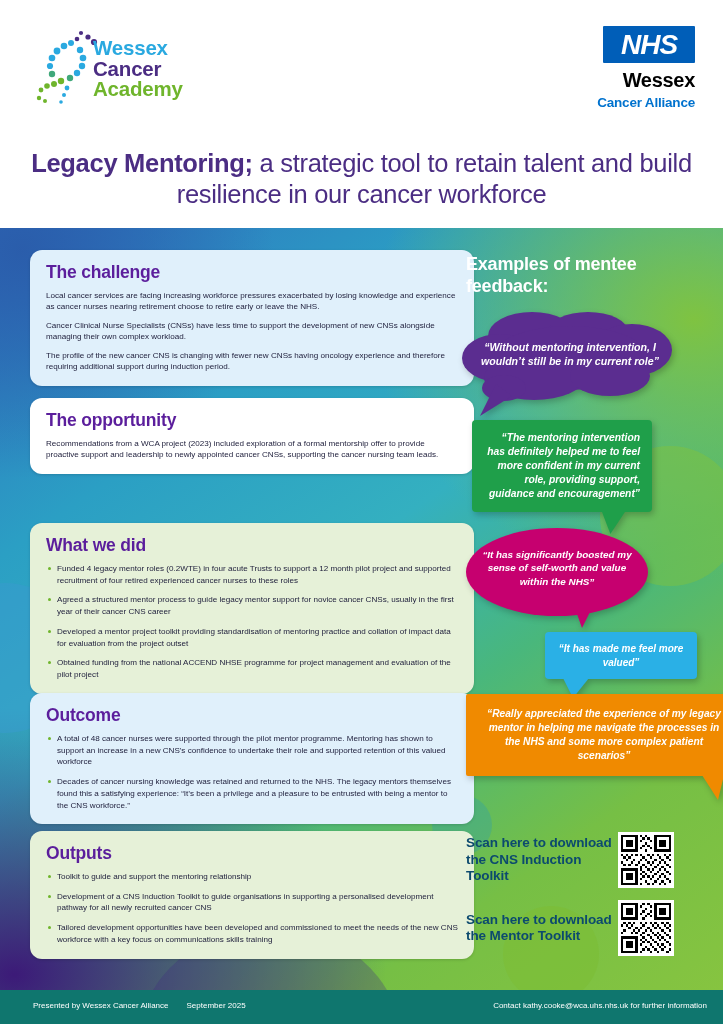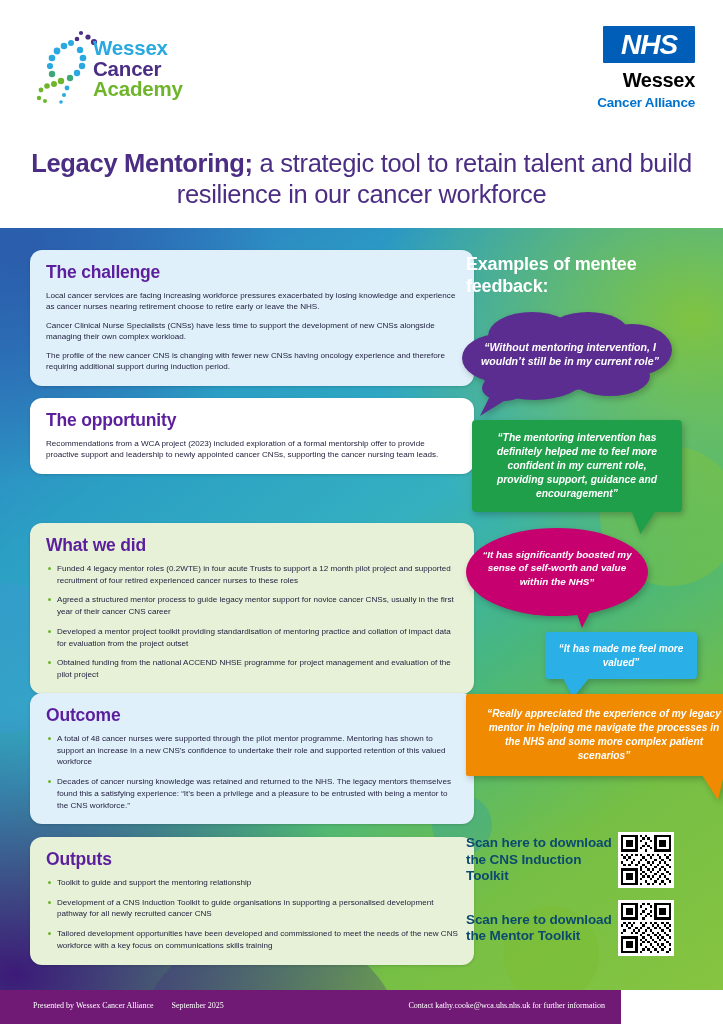--- a/index.html
+++ b/index.html
@@ -57,36 +57,36 @@
   .card li:last-child{margin-bottom:0;}
   .card li:before{content:"";position:absolute;left:2px;top:4px;width:3px;height:3px;border-radius:50%;background:#6fb52c;}
   .card-blue{background:#e0f0fb;}
   .card-white{background:#ffffff;}
   .card-green{background:#e6f1d8;}
 
   #card-challenge{left:30px;top:250px;width:412px;padding:12px 16px 13px 16px;}
   #card-opportunity{left:30px;top:398px;width:412px;padding:12px 16px 13px 16px;}
   #card-what{left:30px;top:523px;width:412px;padding:12px 16px 13px 16px;}
   #card-outcome{left:30px;top:693px;width:412px;padding:12px 16px 13px 16px;}
-  #card-outputs{left:30px;top:831px;width:412px;padding:12px 16px 13px 16px;margin-top:6px;}
+  #card-outputs{left:30px;top:831px;width:412px;padding:12px 16px 13px 16px;}
 
   
   .mentee-head{position:absolute;left:466px;top:254px;width:230px;color:#fff;font-size:18px;
                font-weight:bold;line-height:1.2;letter-spacing:-0.2px;}
 
   .bubble{position:absolute;color:#fff;font-style:italic;font-weight:bold;text-align:center;
           filter:drop-shadow(2px 3px 3px rgba(0,0,0,.22));}
 
   
   #bub-cloud{left:460px;top:310px;width:220px;height:106px;}
   #bub-cloud .cloud-svg{position:absolute;left:0;top:0;width:220px;height:106px;}
   #bub-cloud .cloud-txt{position:absolute;left:16px;top:30px;width:188px;font-size:10.6px;line-height:1.34;}
 
   
-  #bub-green{left:472px;top:420px;width:210px;}
+  #bub-green{left:472px;top:420px;width:180px;text-align:right;}
   #bub-green .rect{background:#1f9f4a;border-radius:4px;padding:11px 12px 11px 12px;font-size:10.3px;line-height:1.36;}
   #bub-green .tail{position:absolute;right:28px;bottom:-22px;width:0;height:0;
       border-left:12px solid transparent;border-right:12px solid transparent;border-top:23px solid #1f9f4a;
       transform:skewX(-8deg);}
 
   
   #bub-pink{left:466px;top:528px;width:182px;height:88px;}
   #bub-pink .ell{position:absolute;left:0;top:0;width:182px;height:88px;border-radius:50%;background:#c6006f;}
   #bub-pink .tail{position:absolute;left:106px;top:72px;width:0;height:0;
       border-left:10px solid transparent;border-right:14px solid transparent;border-top:28px solid #c6006f;}
@@ -106,21 +106,21 @@
 
   
   .qr-row{position:absolute;display:flex;align-items:center;}
   #qr-row-1{left:466px;top:832px;width:232px;}
   #qr-row-2{left:466px;top:900px;width:232px;}
   .qr-label{color:#0c4a6e;font-weight:bold;font-size:13.5px;line-height:1.22;width:152px;letter-spacing:-0.1px;}
   .qr-img{width:56px;height:56px;background:#fff;padding:3px;box-sizing:border-box;flex:0 0 auto;}
   .qr-img svg{display:block;width:100%;height:100%;}
 
   
-  .footer{position:absolute;left:0;top:990px;width:621px;height:34px;background:#701a75;font-family:Liberation Serif, serif;}
+  .footer{position:absolute;left:0;top:990px;width:723px;height:34px;background:#0f766e;}
   .footer .f-left{position:absolute;left:33px;top:11px;color:#fff;font-size:8px;}
   .footer .f-left .f-date{margin-left:18px;}
   .footer .f-right{position:absolute;right:16px;top:11px;color:#fff;font-size:8px;margin-left:44px;}
 </style>
 </head>
 <body>
 
 <div class="poster">
 
   <div class="header">

